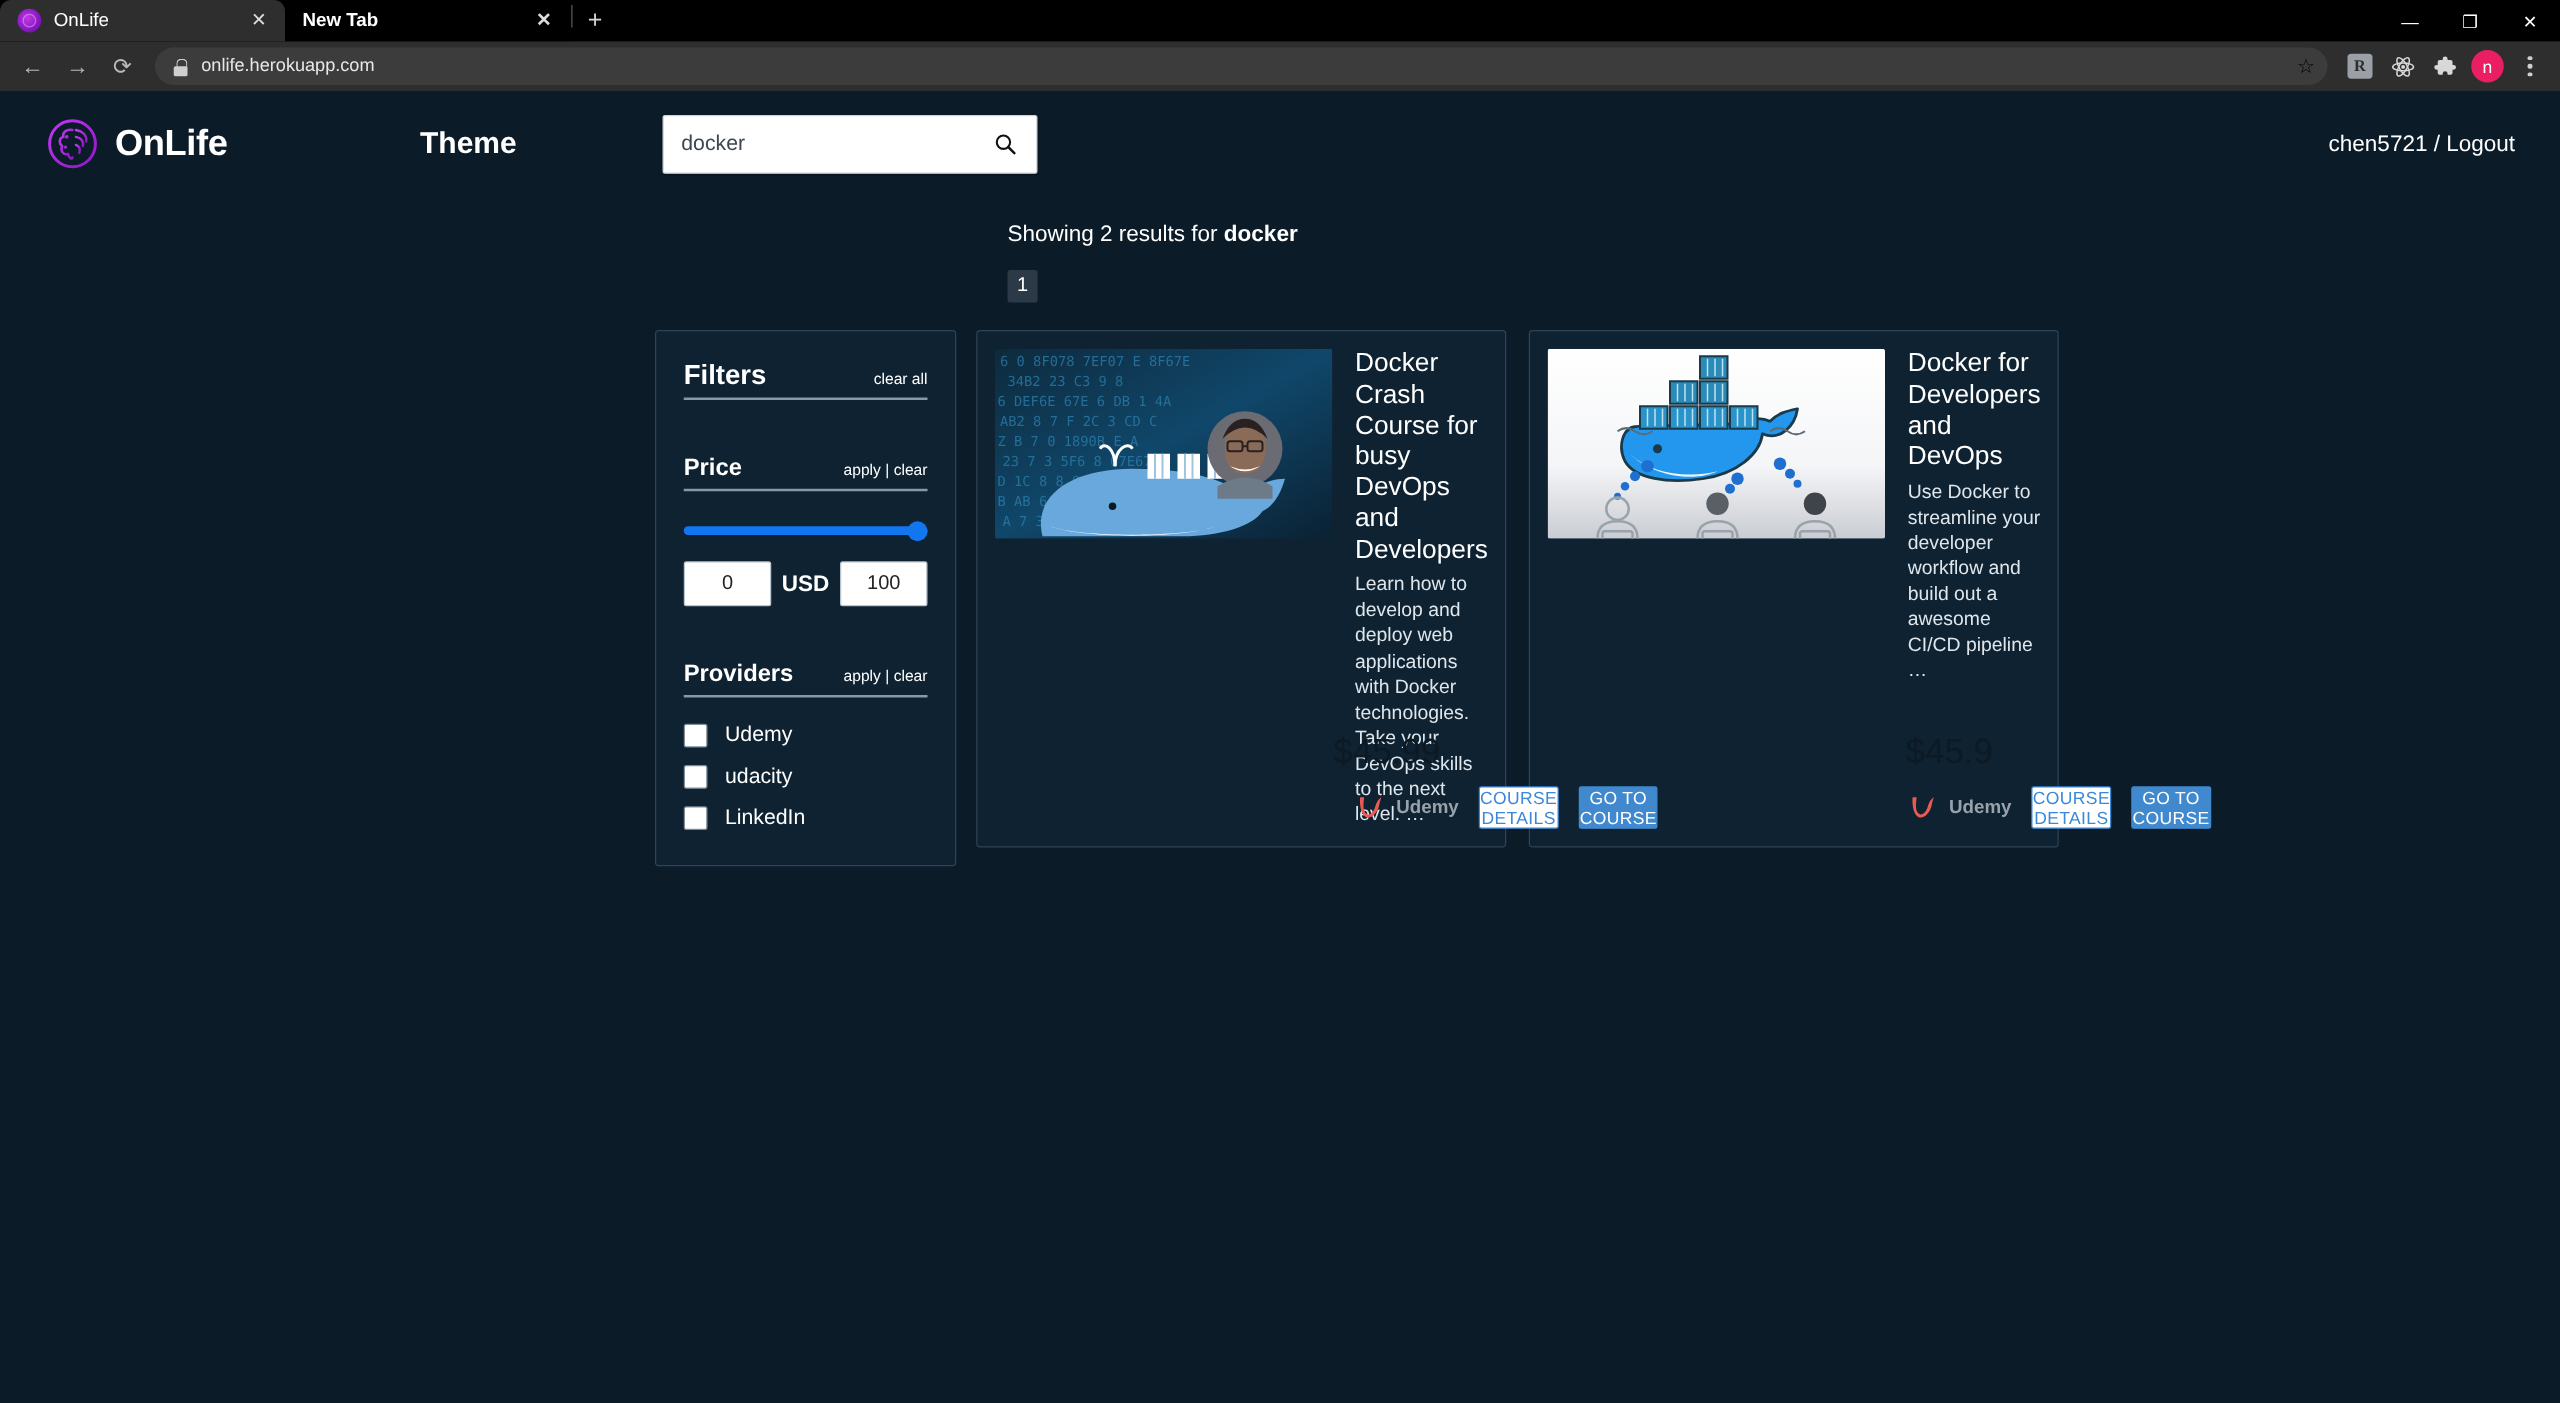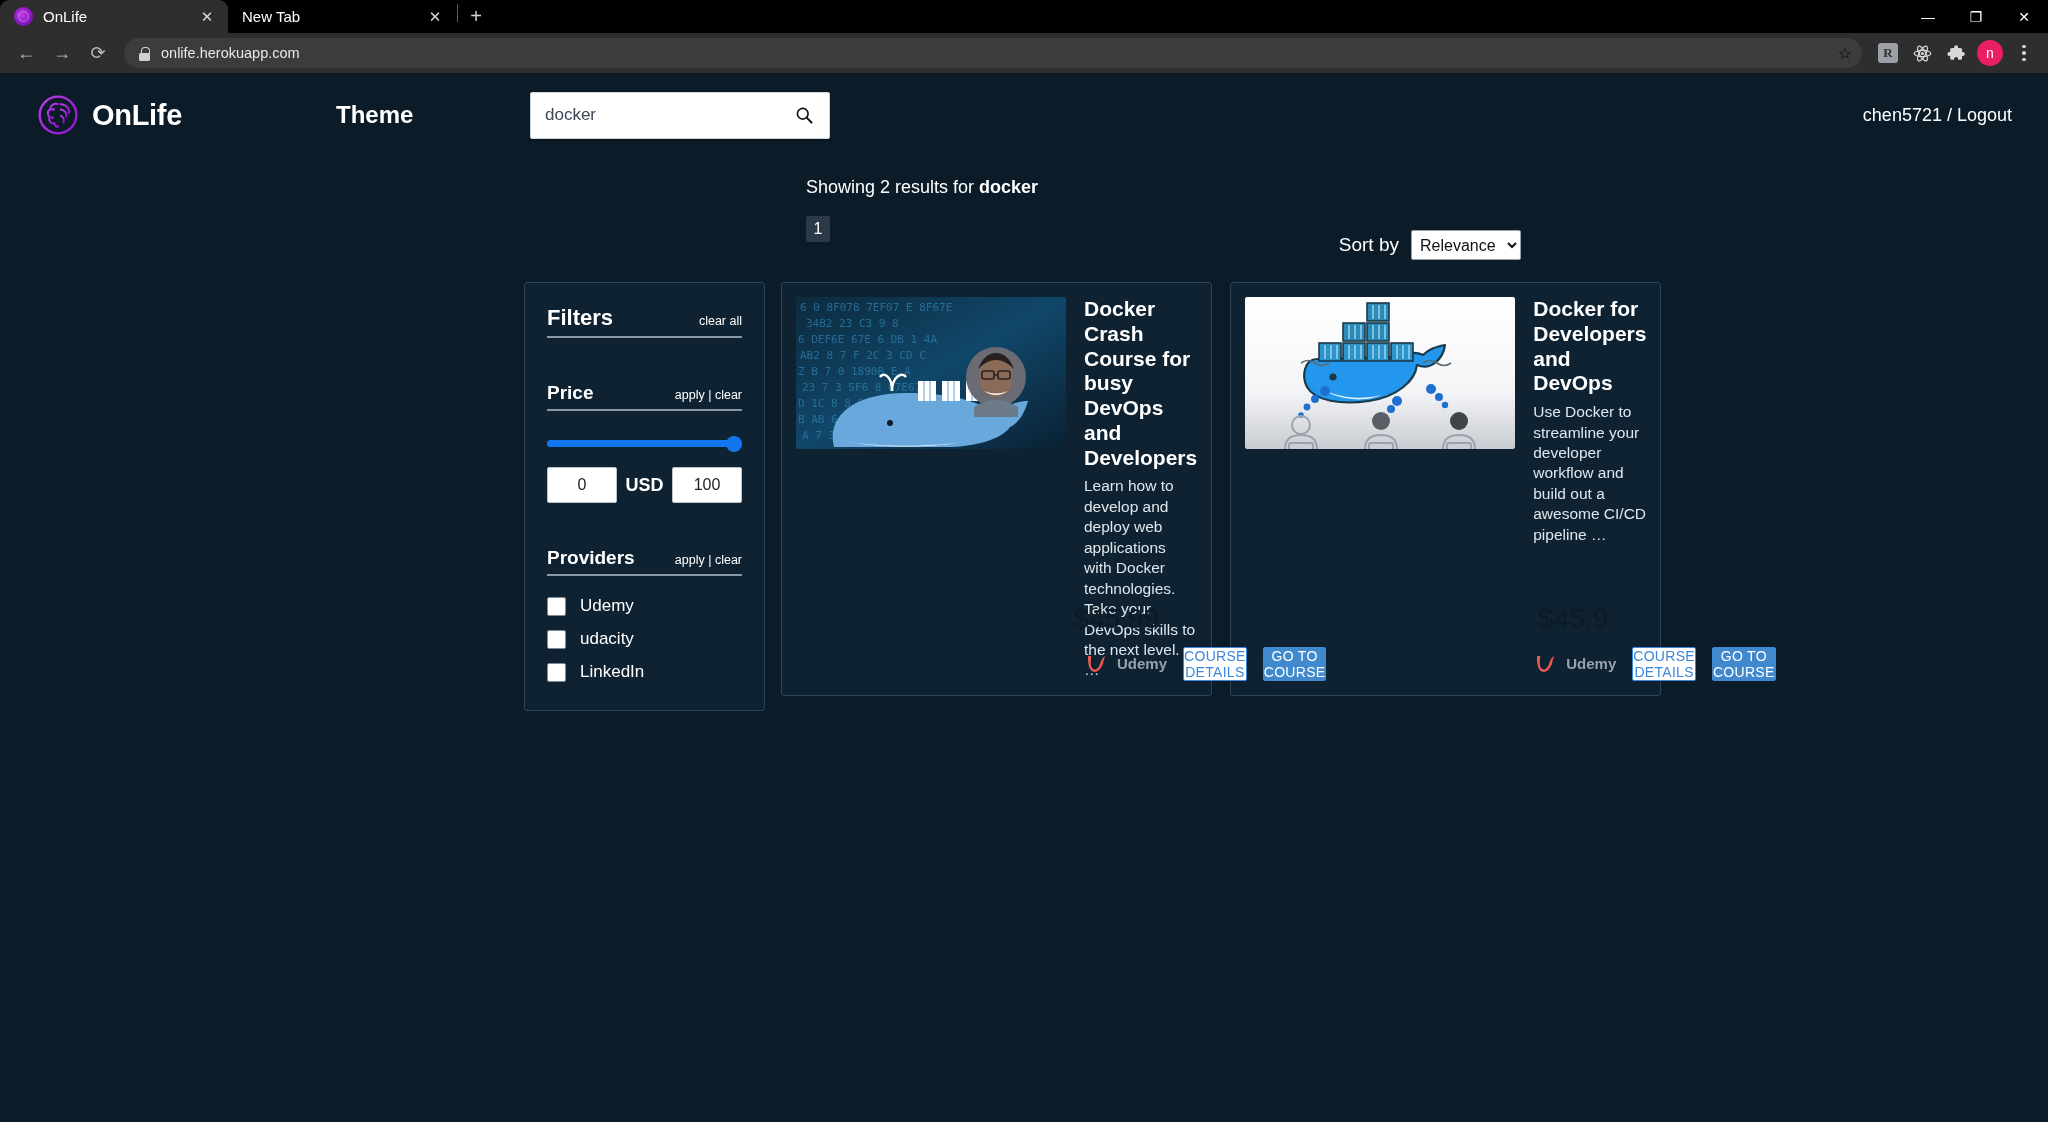--- a/index.html
+++ b/index.html
@@ -21,21 +21,21 @@
   .tab {
     height: 33px; display: flex; align-items: center;
     padding: 0 10px 0 14px; gap: 10px;
     font-size: 15px; position: relative;
   }
   .tab.active {
     background: #2e2e2e; color: #ffffff;
     border-radius: 9px 9px 0 0; width: 228px;
   }
   .tab.inactive {
-    background: #000000; color: #ffffff; width: 228px;
+    background: #000000; color: #ffffff; width: 228px; font-weight: bold;
   }
   .tab-favicon {
     width: 19px; height: 19px; border-radius: 50%;
     background: radial-gradient(circle at 42% 40%, #c23be0 0%, #8b18c7 55%, #5c0f8a 100%);
     flex: 0 0 auto; position: relative;
   }
   .tab-favicon::after {
     content: ""; position: absolute; inset: 4px;
     border-radius: 50%; border: 1.5px solid rgba(255,255,255,.35);
   }
@@ -236,21 +236,21 @@
   .card {
     background: #0e2231; border: 1px solid #2c4457; border-radius: 3px;
     display: flex; padding: 14px; gap: 18px;
   }
   .thumb {
     width: 270px; height: 152px; flex: 0 0 auto; border-radius: 2px;
     overflow: hidden; position: relative;
   }
   .card-body { flex: 1 1 auto; position: relative; min-width: 0; }
   .card-title {
-    color: #ffffff; font-size: 21px; font-weight: bold; line-height: 1.18;
+    color: #ffffff; font-size: 21px; font-weight: normal; line-height: 1.18;
   }
   .card-desc {
     color: #dfe6ec; font-size: 15.5px; line-height: 1.32; margin-top: 6px;
     max-width: 278px;
   }
   .card-price {
     position: absolute; right: 38px; bottom: 46px;
     color: #0d1a24; font-size: 28px; font-weight: 500;
     font-family: "Liberation Sans", sans-serif;
   }
@@ -379,26 +379,20 @@
   </div>
 
   <div class="results-wrap">
 
     <div class="showing"><span>Showing 2 results for </span><b>docker</b></div>
 
     <div class="pagination">
       <div class="page-chip">1</div>
     </div>
 
-    <div class="sortrow">
-      <span class="sort-label">Sort by</span>
-      <select class="sort-select">
-        <option>Relevance</option>
-      </select>
-    </div>
 
     <div class="main-cols">
 
       <aside class="filters">
         <div class="filter-head">
           <span class="filter-title">Filters</span>
           <span class="link-sm">clear all</span>
         </div>
 
         <div class="filter-section">

